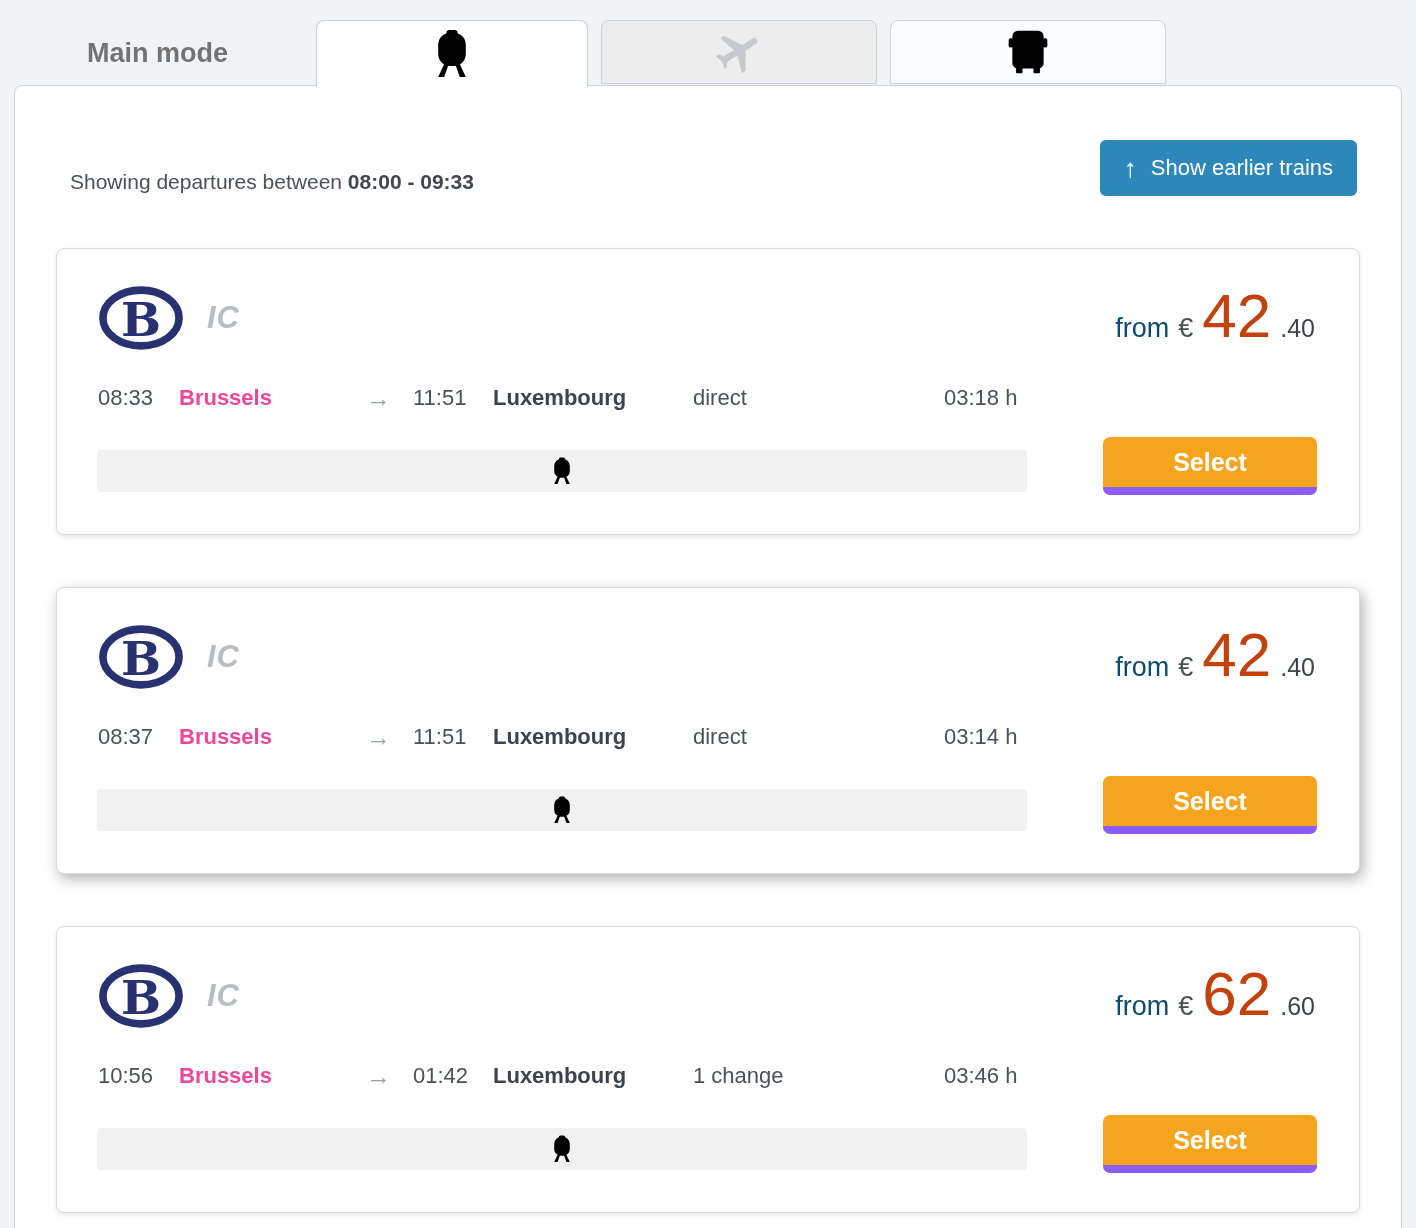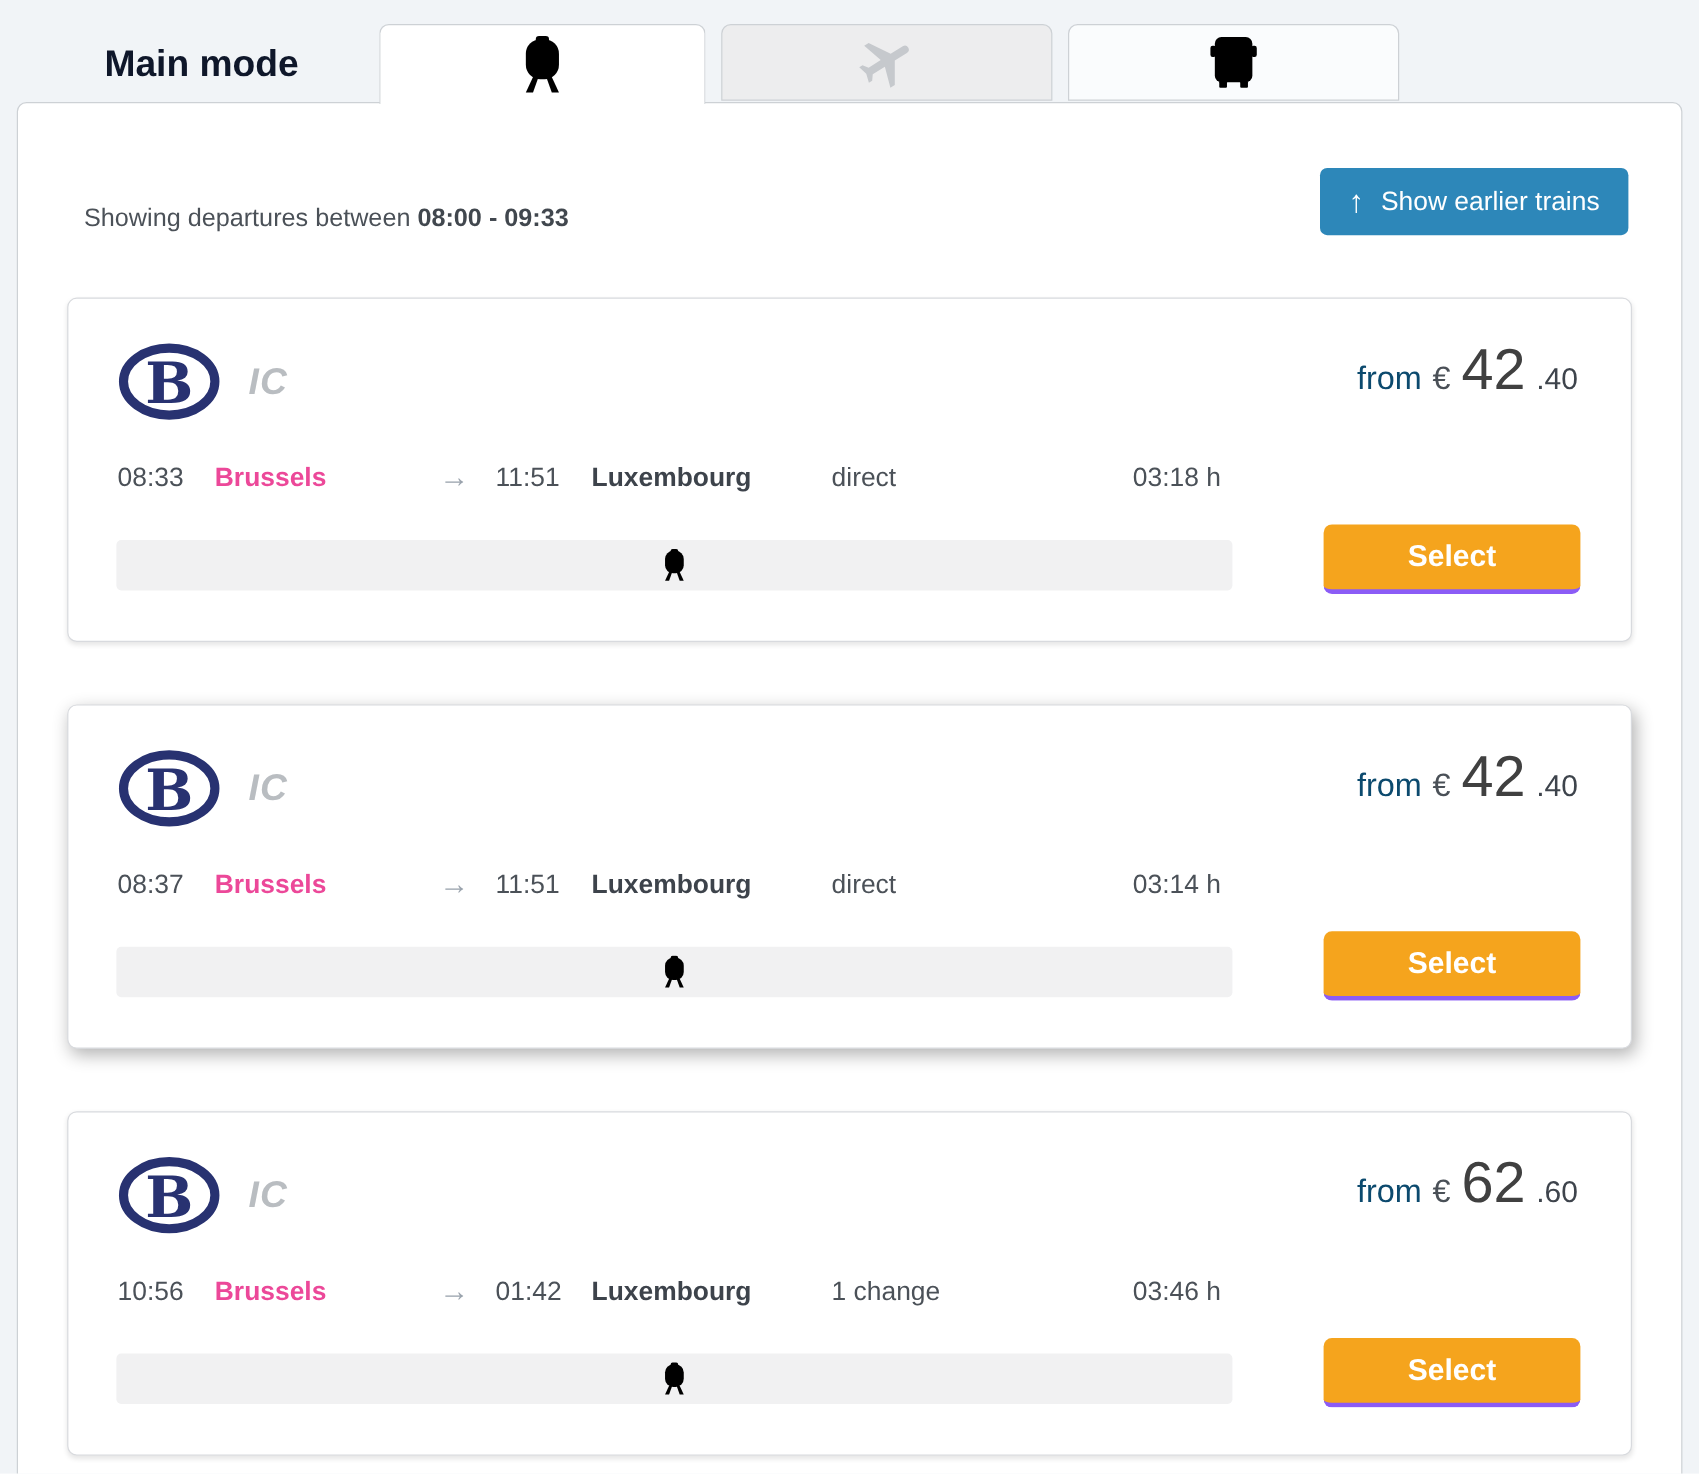--- a/index.html
+++ b/index.html
@@ -8,21 +8,21 @@
     background: #f1f4f7;
     font-family: "Liberation Sans", sans-serif;
     color: #4b5158;
     position: relative;
   }
 
   
   .tabs-row { position: relative; height: 66px; margin-top: 20px; z-index: 3; }
   .main-mode {
     position: absolute; left: 87px; top: 50%; transform: translateY(-50%);
-    font-size: 31px; font-weight: 600; color: #0f172a;
+    font-size: 27px; font-weight: 600; color: #737373;
   }
   .tab {
     position: absolute; top: 0;
     display: flex; align-items: center; justify-content: center;
     border: 1px solid #cdd1d5;
     border-radius: 8px 8px 0 0;
     cursor: pointer;
   }
   .tab-train { left: 316px; width: 272px; height: 67px; background: #ffffff; border-bottom: none; }
   .tab-plane { left: 601px; width: 276px; height: 64px; background: #ededee; }
@@ -85,21 +85,21 @@
     color: #b9bdc1; letter-spacing: 1px;
   }
 
   .price-row {
     position: absolute; top: 36px; right: 44px;
     display: flex; align-items: baseline; gap: 9px;
     white-space: nowrap;
   }
   .price-from { font-size: 27px; color: #0c4a6e; }
   .price-cur  { font-size: 27px; color: #4a5057; }
-  .price-whole { font-size: 48px; color: #404040; line-height: 1; }
+  .price-whole { font-size: 62px; color: #c2410c; line-height: 1; }
   .price-cents { font-size: 25px; color: #3e444c; }
 
   .journey-row {
     position: absolute; top: 136px; left: 0; right: 0;
     padding: 0 42px 0 41px;
     display: flex; align-items: center;
     font-size: 22px; color: #4b5158; line-height: 26px;
   }
   .jt { width: 81px; }
   .jc1 { width: 187px; font-weight: 700; color: #ec4899; }
@@ -115,21 +115,21 @@
     background: #f1f1f2; border-radius: 4px;
     display: flex; align-items: center; justify-content: center;
   }
   .route-bar svg { width: 26px; height: 28px; }
   .route-bar .icon-train { color: #99a1ac; }
 
   .select-btn {
     position: absolute; top: 188px; right: 42px;
     width: 214px; height: 58px;
     background: #f5a41d;
-    border: none; border-bottom: 4px solid #8b5cf6;
+    border: none; border-bottom: 8px solid #8b5cf6;
     border-radius: 7px;
     color: #ffffff; font-size: 25px; font-weight: 700;
     font-family: "Liberation Sans", sans-serif;
     cursor: pointer;
   }
 </style>
 </head>
 <body>
 
 <svg width="0" height="0" style="position:absolute">

